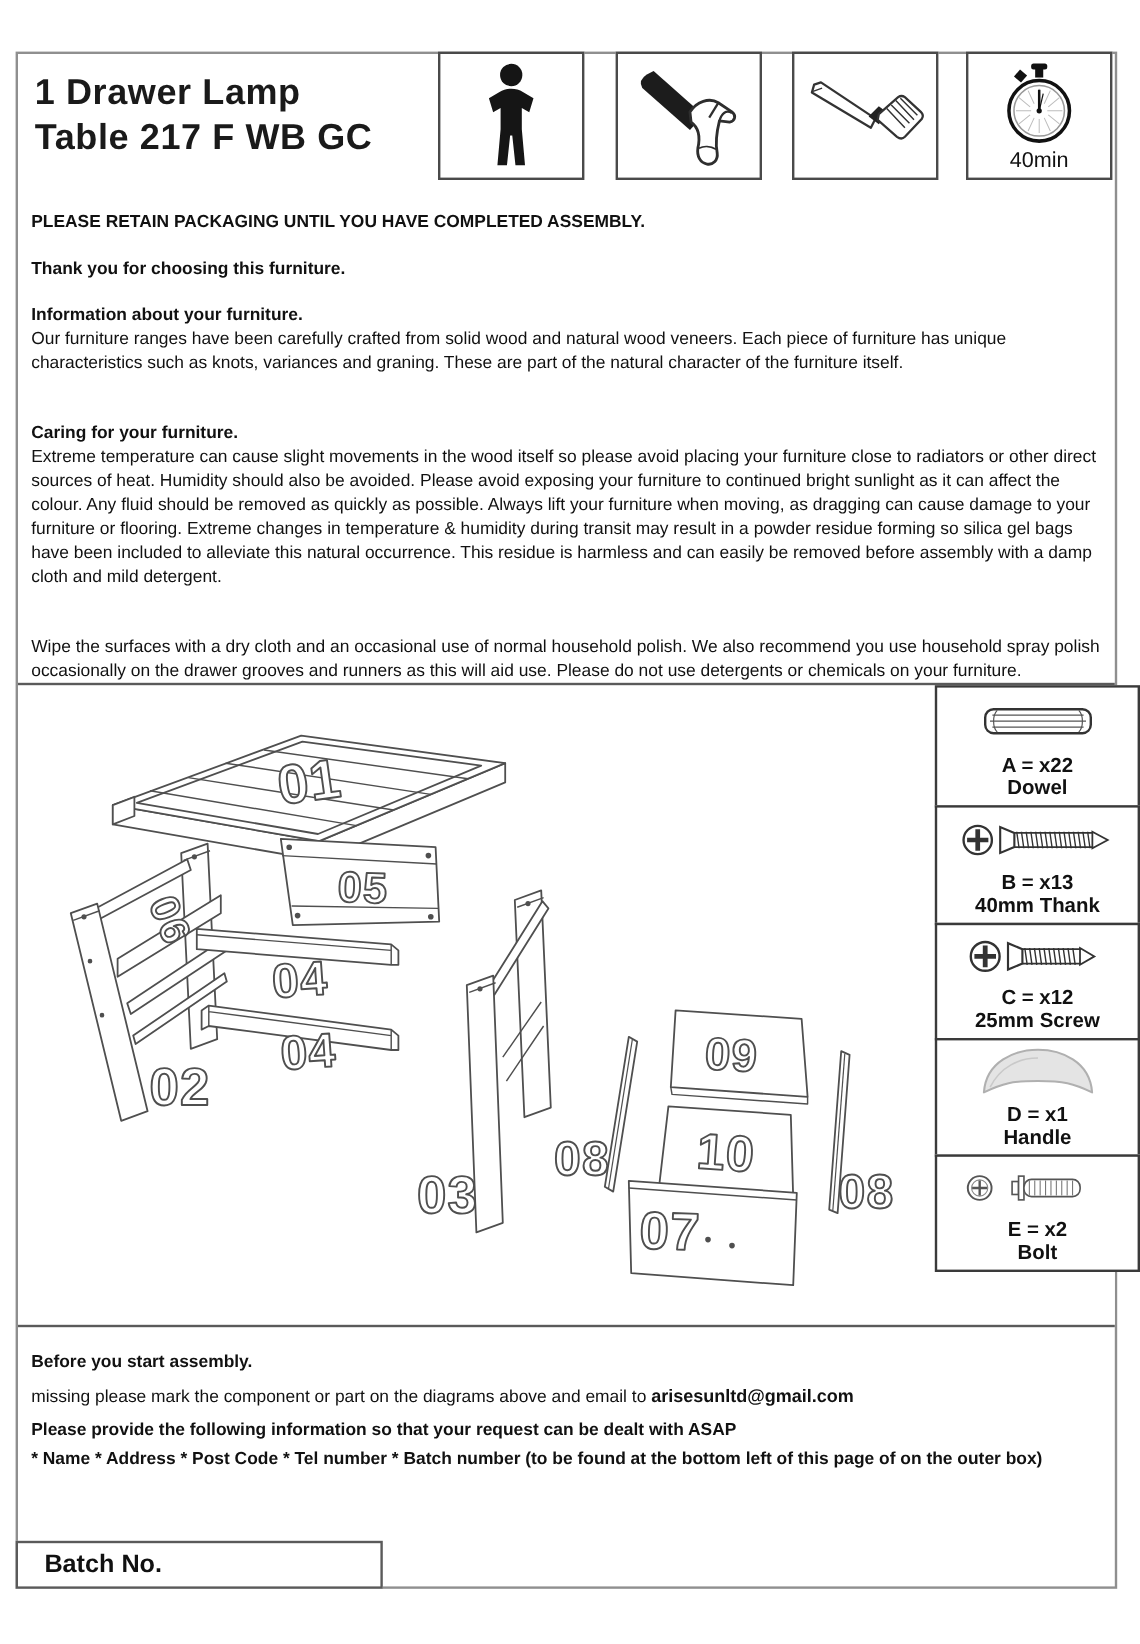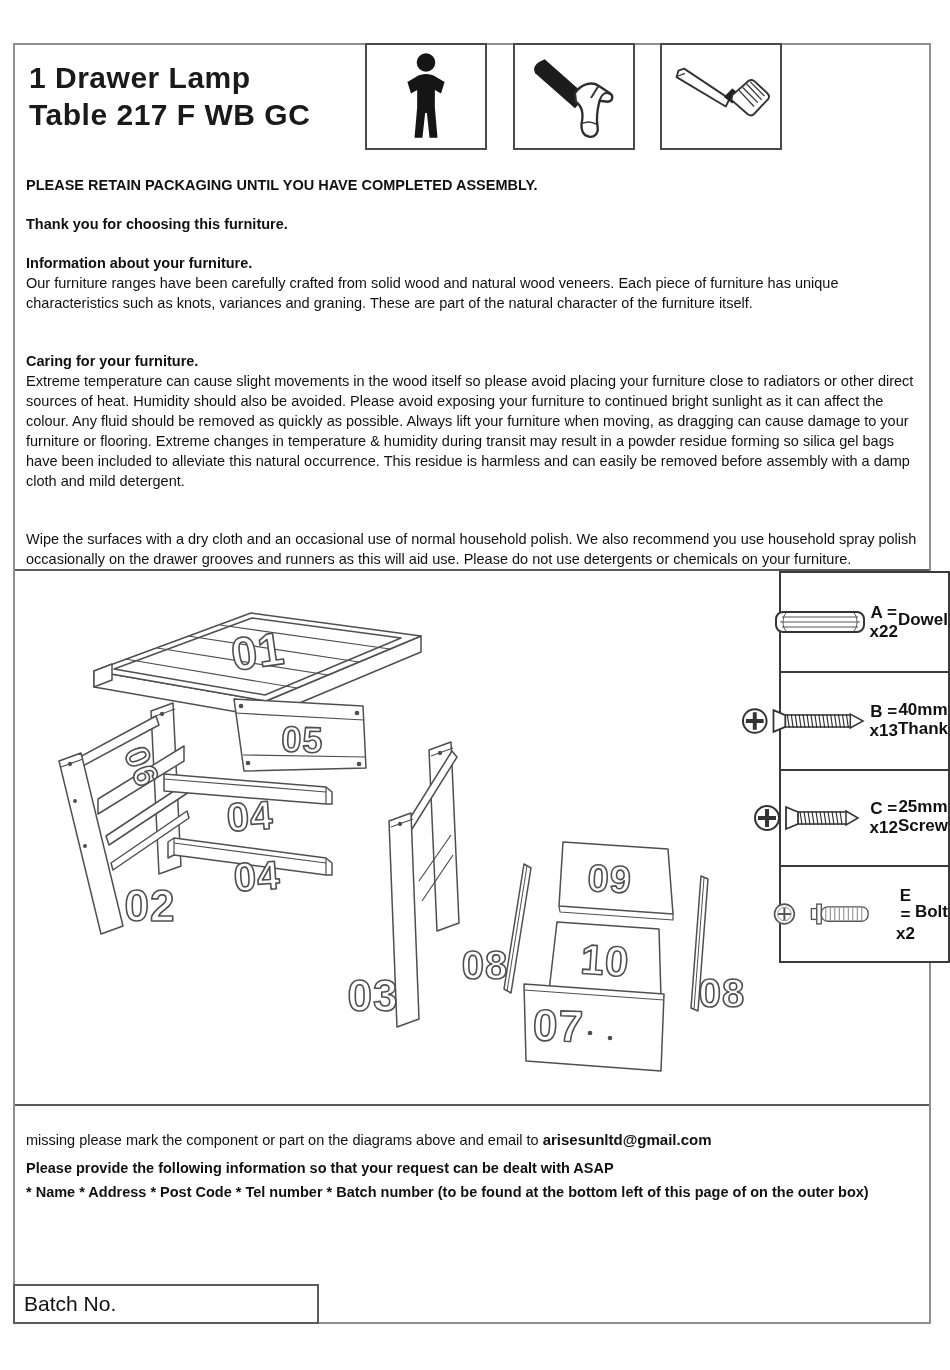--- a/index.html
+++ b/index.html
@@ -32,35 +32,35 @@
   .intro .b{font-weight:700;}
   .intro .para{margin:0 0 19px 0;}
   .intro .gap{height:19px;}
   
   .diagram{position:absolute;left:0;top:524px;width:914px;height:537px;box-sizing:border-box;
     border-top:2px solid #5a5a5a;border-bottom:2px solid #5a5a5a;background:#fff;}
   .exploded{position:absolute;left:0;top:0;}
   .fittings{position:absolute;right:0;top:0;width:150px;}
   .fit-cell{
     box-sizing:border-box;border:2px solid #3a3a3a;background:#fff;margin-top:-2px;
-    width:171px;display:flex;flex-direction:row;align-items:center;justify-content:flex-end;
+    width:171px;display:flex;flex-direction:column;align-items:center;justify-content:flex-end;
   }
   .fit-cell:first-child{margin-top:0;}
   .fit-icon{flex:1;display:flex;align-items:center;justify-content:center;width:100%;}
   .fit-l1,.fit-l2{font-weight:700;font-size:17px;line-height:19px;text-align:center;}
   .fit-l2{margin-bottom:5px;}
   
   .footer-note{position:absolute;left:11px;top:1083px;width:898px;font-size:14.5px;}
   .footer-note .row{margin:0 0 9px 0;line-height:15px;}
   .footer-note .b{font-weight:700;}
   .email{font-weight:700;font-size:15px;}
   .batch{
     position:absolute;left:-2px;bottom:-2px;width:306px;height:40px;box-sizing:border-box;
-    border:2px solid #5a5a5a;background:#fff;font-weight:400;font-size:21px;
-    line-height:36px;padding-left:9px;
+    border:2px solid #5a5a5a;background:#fff;font-weight:700;font-size:21px;
+    line-height:36px;padding-left:22px;
   }
   svg text.plabel{
     font-family:"Liberation Sans",sans-serif;font-weight:700;
     fill:#fff;stroke:#4f4f4f;stroke-width:1.6px;letter-spacing:1px;
   }
 </style>
 </head>
 <body>
 
 <div class="page">
@@ -90,20 +90,36 @@
   <div class="ibox ibox-screwdriver">
     <svg width="104" height="92" viewBox="0 0 110 96">
       <path d="M8,27 L10,20 L16,18 L64,50 L60,58 Z" fill="#fff" stroke="#333" stroke-width="2" stroke-linejoin="round"></path>
       <path d="M9,26 L17,23" stroke="#333" stroke-width="1.2"></path>
       <polygon points="58,48 67,39 75,45 67,55" fill="#222"></polygon>
       <path d="M67,46 L84,31 Q87,29 90,31 L104,44 Q107,47 105,50 L90,66 Q87,69 83,66 L66,51 Z" fill="#fff" stroke="#333" stroke-width="2"></path>
       <path d="M74,41 L90,58 M78,38 L94,54 M82,34 L98,51 M86,32 L101,47" stroke="#333" stroke-width="1.3"></path>
     </svg>
   </div>
 
+  <div class="ibox ibox-timer">
+    <svg width="82" height="74" viewBox="0 0 96 88">
+      <rect x="40" y="1" width="16" height="6" rx="2.5" fill="#111"></rect>
+      <rect x="44" y="6" width="8" height="9" fill="#111"></rect>
+      <polygon points="23,14 29,7 36,13 30,20" fill="#111"></polygon>
+      <circle cx="48" cy="48" r="30" fill="#fff" stroke="#111" stroke-width="3.5"></circle>
+      <circle cx="48" cy="48" r="25" fill="none" stroke="#999" stroke-width="1.5"></circle>
+      <g stroke="#bdbdbd" stroke-width="1">
+        <path d="M48,26 L48,40 M59,28 L53,41 M68,35 L57,44 M71,48 L56,48 M68,61 L57,52 M59,68 L53,55 M48,70 L48,56 M37,68 L43,55 M28,61 L39,52 M25,48 L40,48 M28,35 L39,44 M37,28 L43,41"></path>
+      </g>
+      <path d="M48,48 L48,27" stroke="#111" stroke-width="2.5"></path>
+      <path d="M48,48 L52,31" stroke="#111" stroke-width="1.2"></path>
+      <circle cx="48" cy="48" r="2.6" fill="#111"></circle>
+    </svg>
+    <div class="timer-label">40min</div>
+  </div>
 
   <div class="intro">
     <div class="b para">PLEASE RETAIN PACKAGING UNTIL YOU HAVE COMPLETED ASSEMBLY.</div>
     <div class="b">Thank you for choosing this furniture.</div>
     <div class="gap"></div>
     <div class="b">Information about your furniture.</div>
     <div class="para">Our furniture ranges have been carefully crafted from solid wood and natural wood veneers. Each piece of furniture has unique characteristics such as knots, variances and graning. These are part of the natural character of the furniture itself.</div>
     <div class="gap"></div>
     <div class="b">Caring for your furniture.</div>
     <div class="para">Extreme temperature can cause slight movements in the wood itself so please avoid placing your furniture close to radiators or other direct sources of heat. Humidity should also be avoided. Please avoid exposing your furniture to continued bright sunlight as it can affect the colour. Any fluid should be removed as quickly as possible. Always lift your furniture when moving, as dragging can cause  damage to your furniture or flooring. Extreme changes in temperature &amp; humidity during transit may result in a powder residue forming so silica gel bags have been included to alleviate this natural occurrence. This residue is harmless and can easily be removed before assembly with a damp cloth and mild detergent.</div>
@@ -247,20 +263,30 @@
             <polygon points="34,6 34,28 46,23 46,11" fill="#fff" stroke="#333" stroke-width="1.8"></polygon>
             <path d="M46,11 L94,11 M46,23 L94,23" stroke="#333" stroke-width="1.5"></path>
             <path d="M48,10 l2,14 M52,10 l2,14 M56,10 l2,14 M60,10 l2,14 M64,10 l2,14 M68,10 l2,14 M72,10 l2,14 M76,10 l2,14 M80,10 l2,14 M84,10 l2,14 M88,10 l2,14" stroke="#333" stroke-width="1.2"></path>
             <polygon points="94,10 106,17 94,24" fill="#fff" stroke="#333" stroke-width="1.5"></polygon>
           </svg>
         </div>
         <div class="fit-l1">C = x12</div>
         <div class="fit-l2">25mm Screw</div>
       </div>
 
+      <div class="fit-cell" style="height:99px">
+        <div class="fit-icon">
+          <svg width="104" height="48" viewBox="0 0 120 52">
+            <path d="M8,46 C10,16 38,5 60,5 C82,5 110,16 112,46 C94,37 84,35 60,35 C36,35 26,37 8,46 Z" fill="#e4e4e4" stroke="#b0b0b0" stroke-width="2" stroke-linejoin="round"></path>
+            <path d="M14,41 C24,21 42,13 60,13" fill="none" stroke="#c9c9c9" stroke-width="1.5"></path>
+          </svg>
+        </div>
+        <div class="fit-l1">D = x1</div>
+        <div class="fit-l2">Handle</div>
+      </div>
 
       <div class="fit-cell" style="height:98px">
         <div class="fit-icon">
           <svg width="126" height="34" viewBox="0 0 140 30">
             <circle cx="16" cy="15" r="11" fill="#fff" stroke="#555" stroke-width="1.8"></circle>
             <circle cx="16" cy="15" r="7.5" fill="none" stroke="#888" stroke-width="1"></circle>
             <path d="M16,8 L16,22 M9,15 L23,15" stroke="#555" stroke-width="2.2"></path>
             <rect x="46" y="9" width="6" height="12" fill="#fff" stroke="#555" stroke-width="1.5"></rect>
             <rect x="52" y="4" width="5" height="22" fill="#fff" stroke="#555" stroke-width="1.5"></rect>
             <rect x="57" y="7" width="52" height="16" rx="7" fill="#fff" stroke="#555" stroke-width="1.5"></rect>
@@ -268,20 +294,21 @@
           </svg>
         </div>
         <div class="fit-l1">E = x2</div>
         <div class="fit-l2">Bolt</div>
       </div>
 
     </div>
   </div>
 
   <div class="footer-note">
+    <div class="row b">Before you start assembly.</div>
     <div class="row" style="line-height:24px"><span>missing please mark  the component or part on the diagrams above and email to </span><span class="email">arisesunltd@gmail.com</span></div>
     <div class="row b">Please provide the following information so that your request can be dealt with ASAP</div>
     <div class="row b">* Name * Address * Post Code * Tel number * Batch number (to be found at the bottom left of this page of on the outer box)</div>
   </div>
 
   <div class="batch">
     <span>Batch No.</span>
   </div>
 
 </div>

